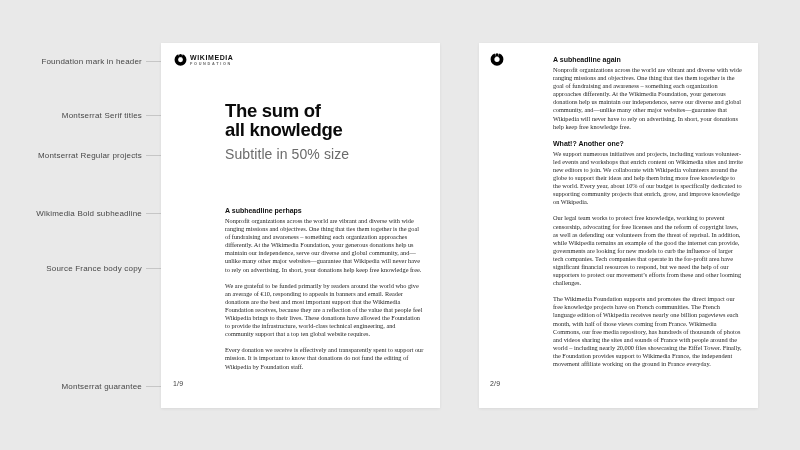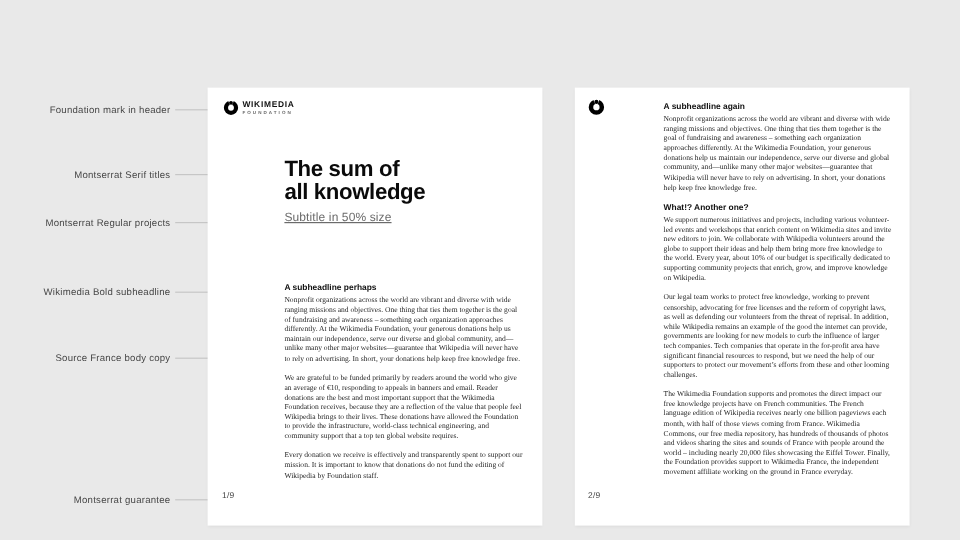--- a/index.html
+++ b/index.html
@@ -3,21 +3,21 @@
 <meta charset="utf-8">
 <style>
   html,body{margin:0;padding:0;}
   body{
     width:800px;height:450px;
     background:#e9e9e9;
     font-family:"Liberation Sans", sans-serif;
     position:relative;
     overflow:hidden;
   }
-  .stage{position:absolute;inset:0;margin-top:30px;}
+  .stage{position:absolute;inset:0;}
 
   
   .anno{
     position:absolute;left:22px;height:11px;
     display:flex;align-items:center;
   }
   .anno-label{
     width:120px;text-align:right;
     font-size:8px;color:#474747;letter-spacing:.2px;
     white-space:nowrap;
@@ -26,21 +26,21 @@
     height:1px;background:#c6c6c6;margin-left:4px;
   }
 
   
   .page{
     position:absolute;top:43px;width:279px;height:365px;
     background:#ffffff;
     box-shadow:0 1px 3px rgba(0,0,0,.07);
     overflow:hidden;
   }
-  .page-left{left:173px;}
+  .page-left{left:161px;}
   .page-right{left:479px;}
 
   .brand{
     position:absolute;left:13px;top:10px;
     display:flex;align-items:flex-start;gap:3px;
   }
   .mark{display:block;}
   .wordmark{line-height:1;margin-top:1px;}
   .wordmark-main{
     font-size:7px;font-weight:800;letter-spacing:.6px;color:#111;
@@ -50,21 +50,21 @@
     margin-top:1.5px;
   }
 
   .title{
     position:absolute;left:64px;top:59px;
     font-size:18.5px;line-height:18.5px;font-weight:800;
     letter-spacing:-.3px;color:#0a0a0a;
   }
   .subtitle{
     position:absolute;left:64px;top:103px;
-    font-size:10px;color:#6b6b6b;letter-spacing:.1px;text-decoration:underline;
+    font-size:14px;color:#6b6b6b;letter-spacing:.1px;
   }
 
   .body{
     position:absolute;
     font-family:"Liberation Serif", serif;
     color:#1f1f1f;
   }
   .body-left{left:64px;top:163px;width:200px;}
   .body-right{left:74px;top:12px;width:190px;}
   .subhead{

